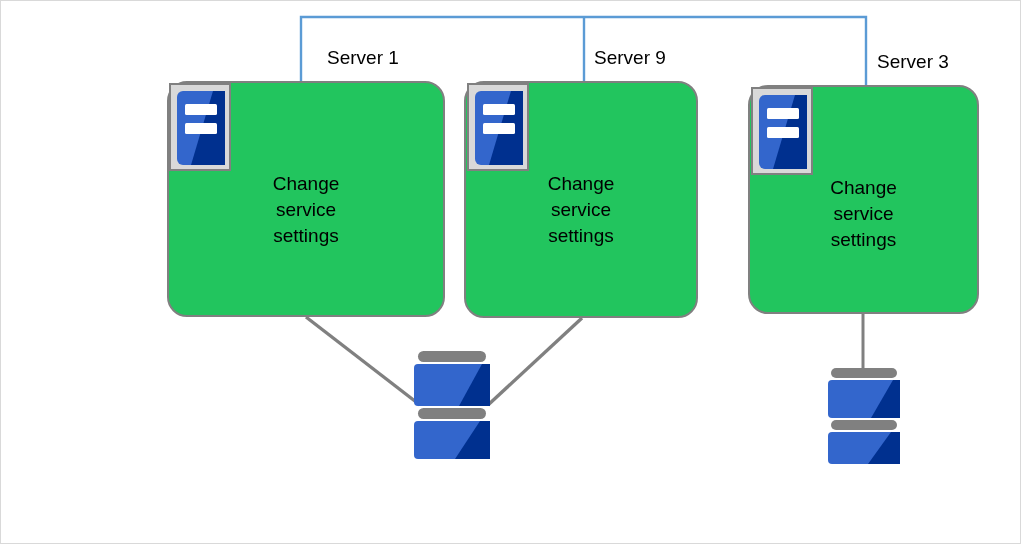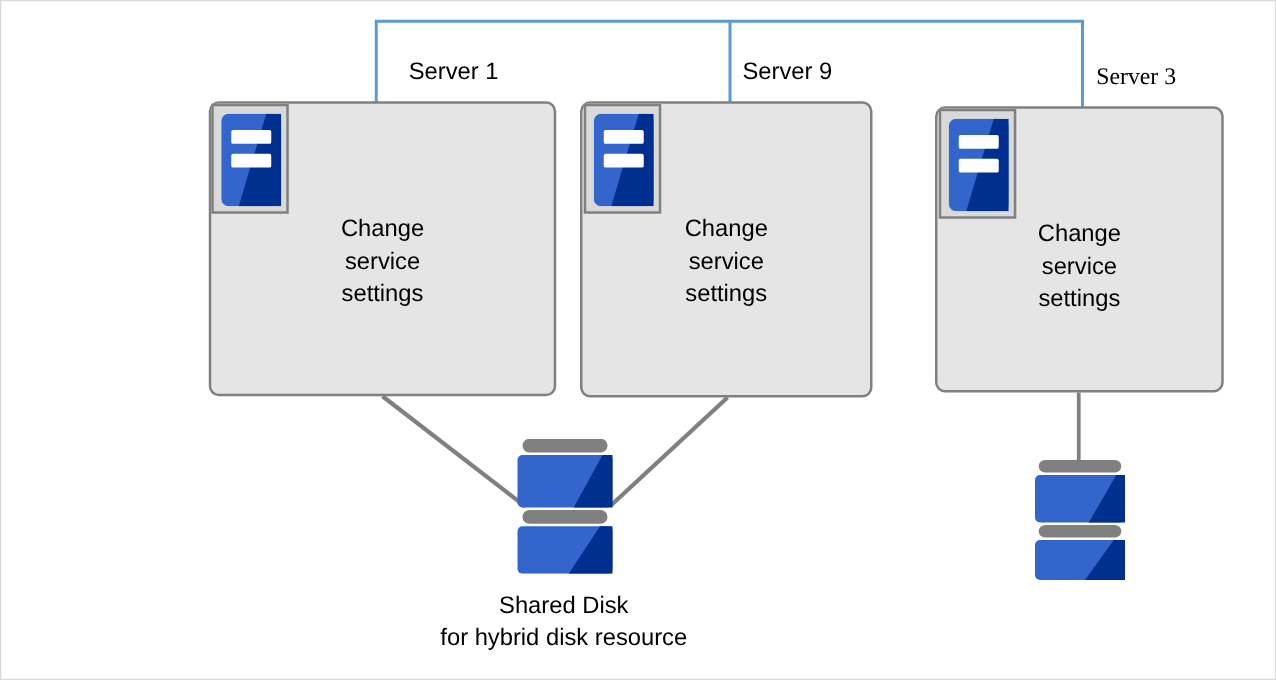--- a/index.html
+++ b/index.html
@@ -24,23 +24,23 @@
     position: absolute;
     left: 0;
     top: 0;
     width: 1021px;
     height: 544px;
   }
 
   
   .server-box {
     position: absolute;
-    background: #e5e5e5;
+    background: #22c55e;
     border: 2.2px solid #808080;
-    border-radius: 8px;
+    border-radius: 20px;
     box-sizing: border-box;
   }
   .server-body-label {
     position: absolute;
     left: 0;
     right: 0;
     text-align: center;
     font-size: 19px;
     line-height: 26px;
     color: #000000;
@@ -127,21 +127,21 @@
 
   <div class="server-icon" style="left:466px; top:82px; width:62px; height:88px;">
     <svg width="48" height="74" viewBox="0 0 48 74">
       <rect x="0" y="0" width="48" height="74" rx="6" ry="6" fill="#3366cc"></rect>
       <path d="M 48 0 L 48 74 L 14 74 L 36 0 Z" fill="#00308f"></path>
       <rect x="8" y="13" width="32" height="11" rx="1.5" ry="1.5" fill="#ffffff"></rect>
       <rect x="8" y="32" width="32" height="11" rx="1.5" ry="1.5" fill="#ffffff"></rect>
     </svg>
   </div>
 
-  <div class="server-title" style="left:876px; top:50px;font-family:Liberation Serif, serif;">Server 3</div>
+  <div class="server-title" style="left:876px; top:50px;">Server 3</div>
 
   <div class="server-box" style="left:747px; top:84px; width:231px; height:229px;">
     <div class="server-body-label" style="top:88px;">Change
 service
 settings</div>
   </div>
 
   <div class="server-icon" style="left:750px; top:86px; width:62px; height:88px;">
     <svg width="48" height="74" viewBox="0 0 48 74">
       <rect x="0" y="0" width="48" height="74" rx="6" ry="6" fill="#3366cc"></rect>
@@ -155,22 +155,20 @@
     <svg width="80" height="108" viewBox="0 0 80 108">
       <rect x="6" y="0" width="68" height="11" rx="5.5" ry="5.5" fill="#808080"></rect>
       <rect x="2" y="13" width="76" height="42" rx="4" ry="4" fill="#3366cc"></rect>
       <path d="M 78 13 L 78 55 L 47 55 L 70 13 Z" fill="#00308f"></path>
       <rect x="6" y="57" width="68" height="11" rx="5.5" ry="5.5" fill="#808080"></rect>
       <rect x="2" y="70" width="76" height="38" rx="4" ry="4" fill="#3366cc"></rect>
       <path d="M 78 70 L 78 108 L 43 108 L 68 70 Z" fill="#00308f"></path>
     </svg>
   </div>
 
-  <div class="disk-caption" style="left:300px; top:471px; width:300px;">Shared Disk
-for hybrid disk resource</div>
 
   <div class="disk" style="left:826px; top:367px;">
     <svg width="74" height="96" viewBox="0 0 74 96">
       <rect x="4" y="0" width="66" height="10" rx="5" ry="5" fill="#808080"></rect>
       <rect x="1" y="12" width="72" height="38" rx="4" ry="4" fill="#3366cc"></rect>
       <path d="M 73 12 L 73 50 L 44 50 L 66 12 Z" fill="#00308f"></path>
       <rect x="4" y="52" width="66" height="10" rx="5" ry="5" fill="#808080"></rect>
       <rect x="1" y="64" width="72" height="32" rx="4" ry="4" fill="#3366cc"></rect>
       <path d="M 73 64 L 73 96 L 41 96 L 64 64 Z" fill="#00308f"></path>
     </svg>

